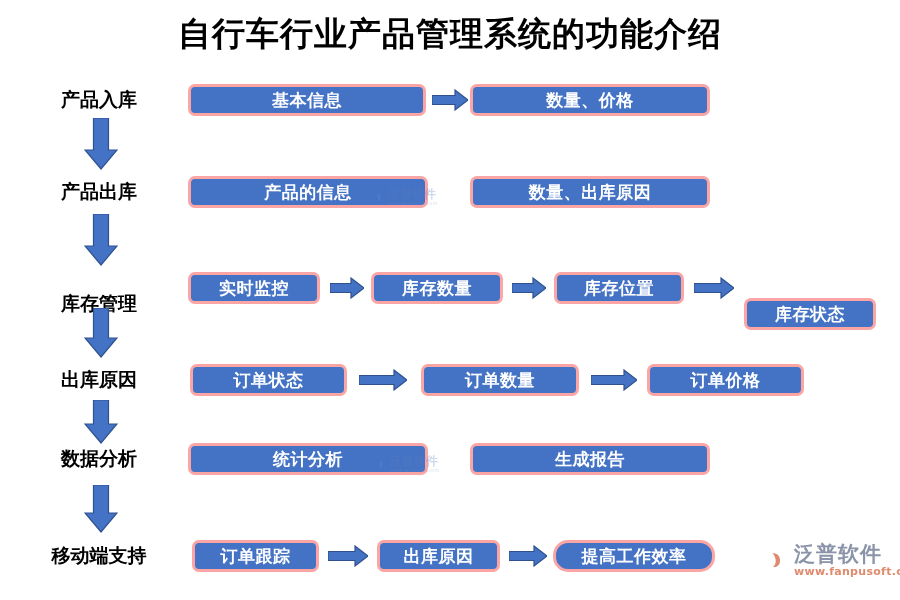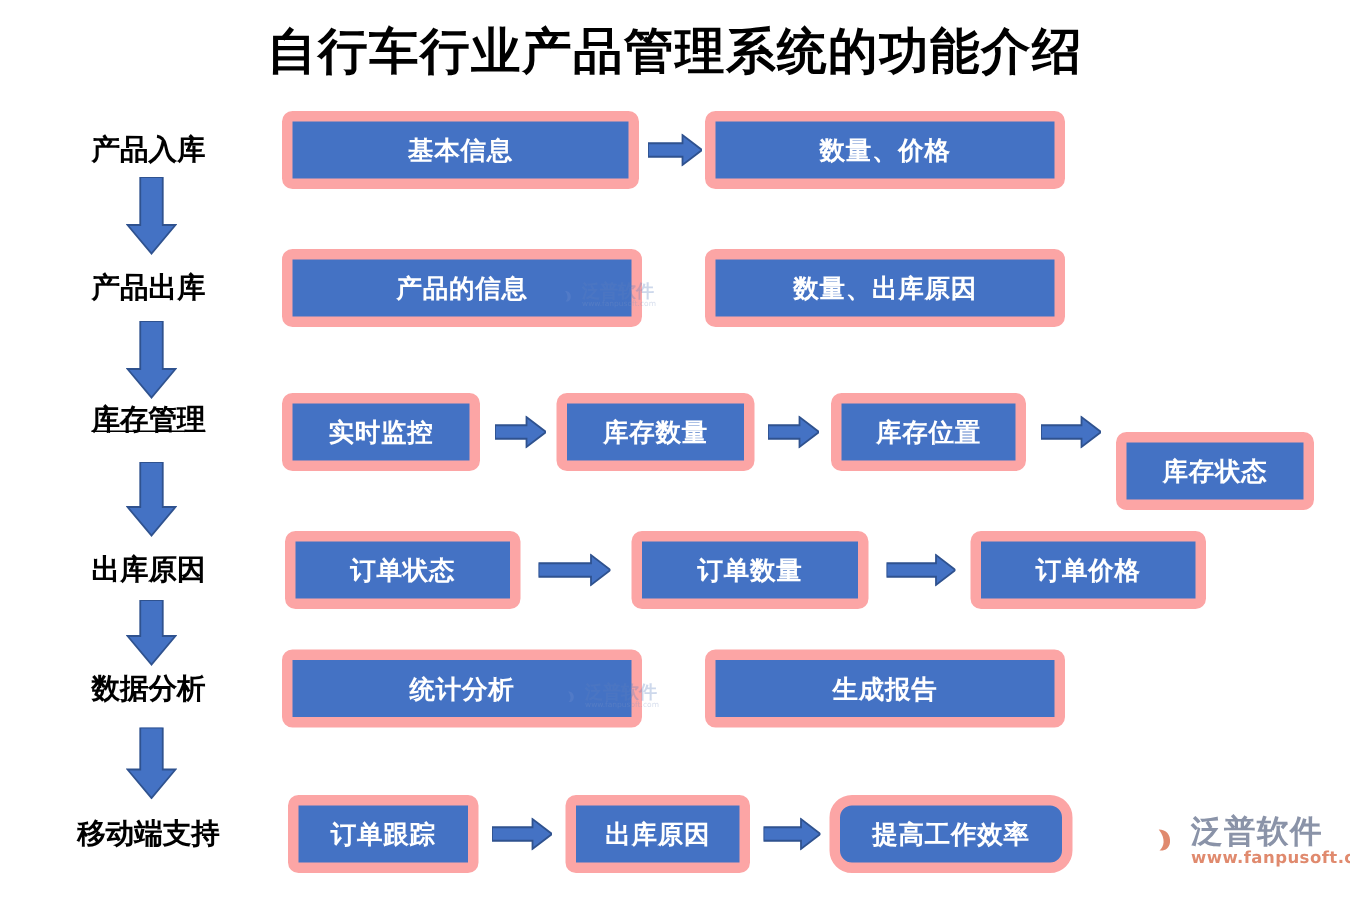--- a/index.html
+++ b/index.html
@@ -57,29 +57,29 @@
     width: 34px;
     transform: translateY(0);
   }
   .down-arrow svg { display: block; }
 
   
   .node {
     position: absolute;
     box-sizing: border-box;
     background: #4472C4;
-    border: 7px solid #fca5a5;
+    border: 3px solid #fca5a5;
     border-radius: 7px;
     color: #ffffff;
     font-size: 17px;
     font-weight: 700;
     display: flex;
     align-items: center;
     justify-content: center;
-    height: 52px;
+    height: 32px;
     transform: translateY(-50%);
     letter-spacing: 0.5px;
     white-space: nowrap;
     overflow: hidden;
   }
 
   
   .right-arrow {
     position: absolute;
     height: 22px;
@@ -174,21 +174,21 @@
       <div class="wm" style="left: 368px; top: 197px;">
         <span class="wm-mark"><svg viewBox="0 0 34 34" width="17" height="17">
             <path d="M24 4 A13 13 0 1 0 24 30 A10.5 10.5 0 1 1 24 4 Z" fill="#4472C4"></path>
             <path d="M17.5 10 C22.5 10 25.5 13.5 25 18.5 C24.6 22.5 21.5 24.5 18 24 C21 21.5 22.5 16.5 17.5 10 Z" fill="#6f8fd0"></path>
           </svg></span>
         <span class="wm-stack">
           <span class="wm-txt">泛普软件</span>
           <span class="wm-sub">www.fanpusoft.com</span>
         </span>
       </div>
-      <div class="stage-label" style="top: 280px; text-decoration: underline;">库存管理</div>
+      <div class="stage-label" style="top: 304px;">库存管理</div>
       <div class="node" style="left: 188px; width: 132px; top: 288px;">实时监控</div>
       <div class="node" style="left: 371px; width: 132px; top: 288px;">库存数量</div>
       <div class="node" style="left: 554px; width: 130px; top: 288px;">库存位置</div>
       <div class="node" style="left: 744px; width: 132px; top: 288px; margin-top: 26px;">库存状态</div>
       <div class="right-arrow" style="left: 330px; top: 288px; width: 34px;">
         <svg width="34" height="22" viewBox="0 0 34 22">
           <polygon points="0,6.5 21,6.5 21,1 34,11 21,21 21,15.5 0,15.5" fill="#4472C4" stroke="#2F528F" stroke-width="1.2"></polygon>
         </svg>
       </div>
       <div class="right-arrow" style="left: 512px; top: 288px; width: 34px;">

